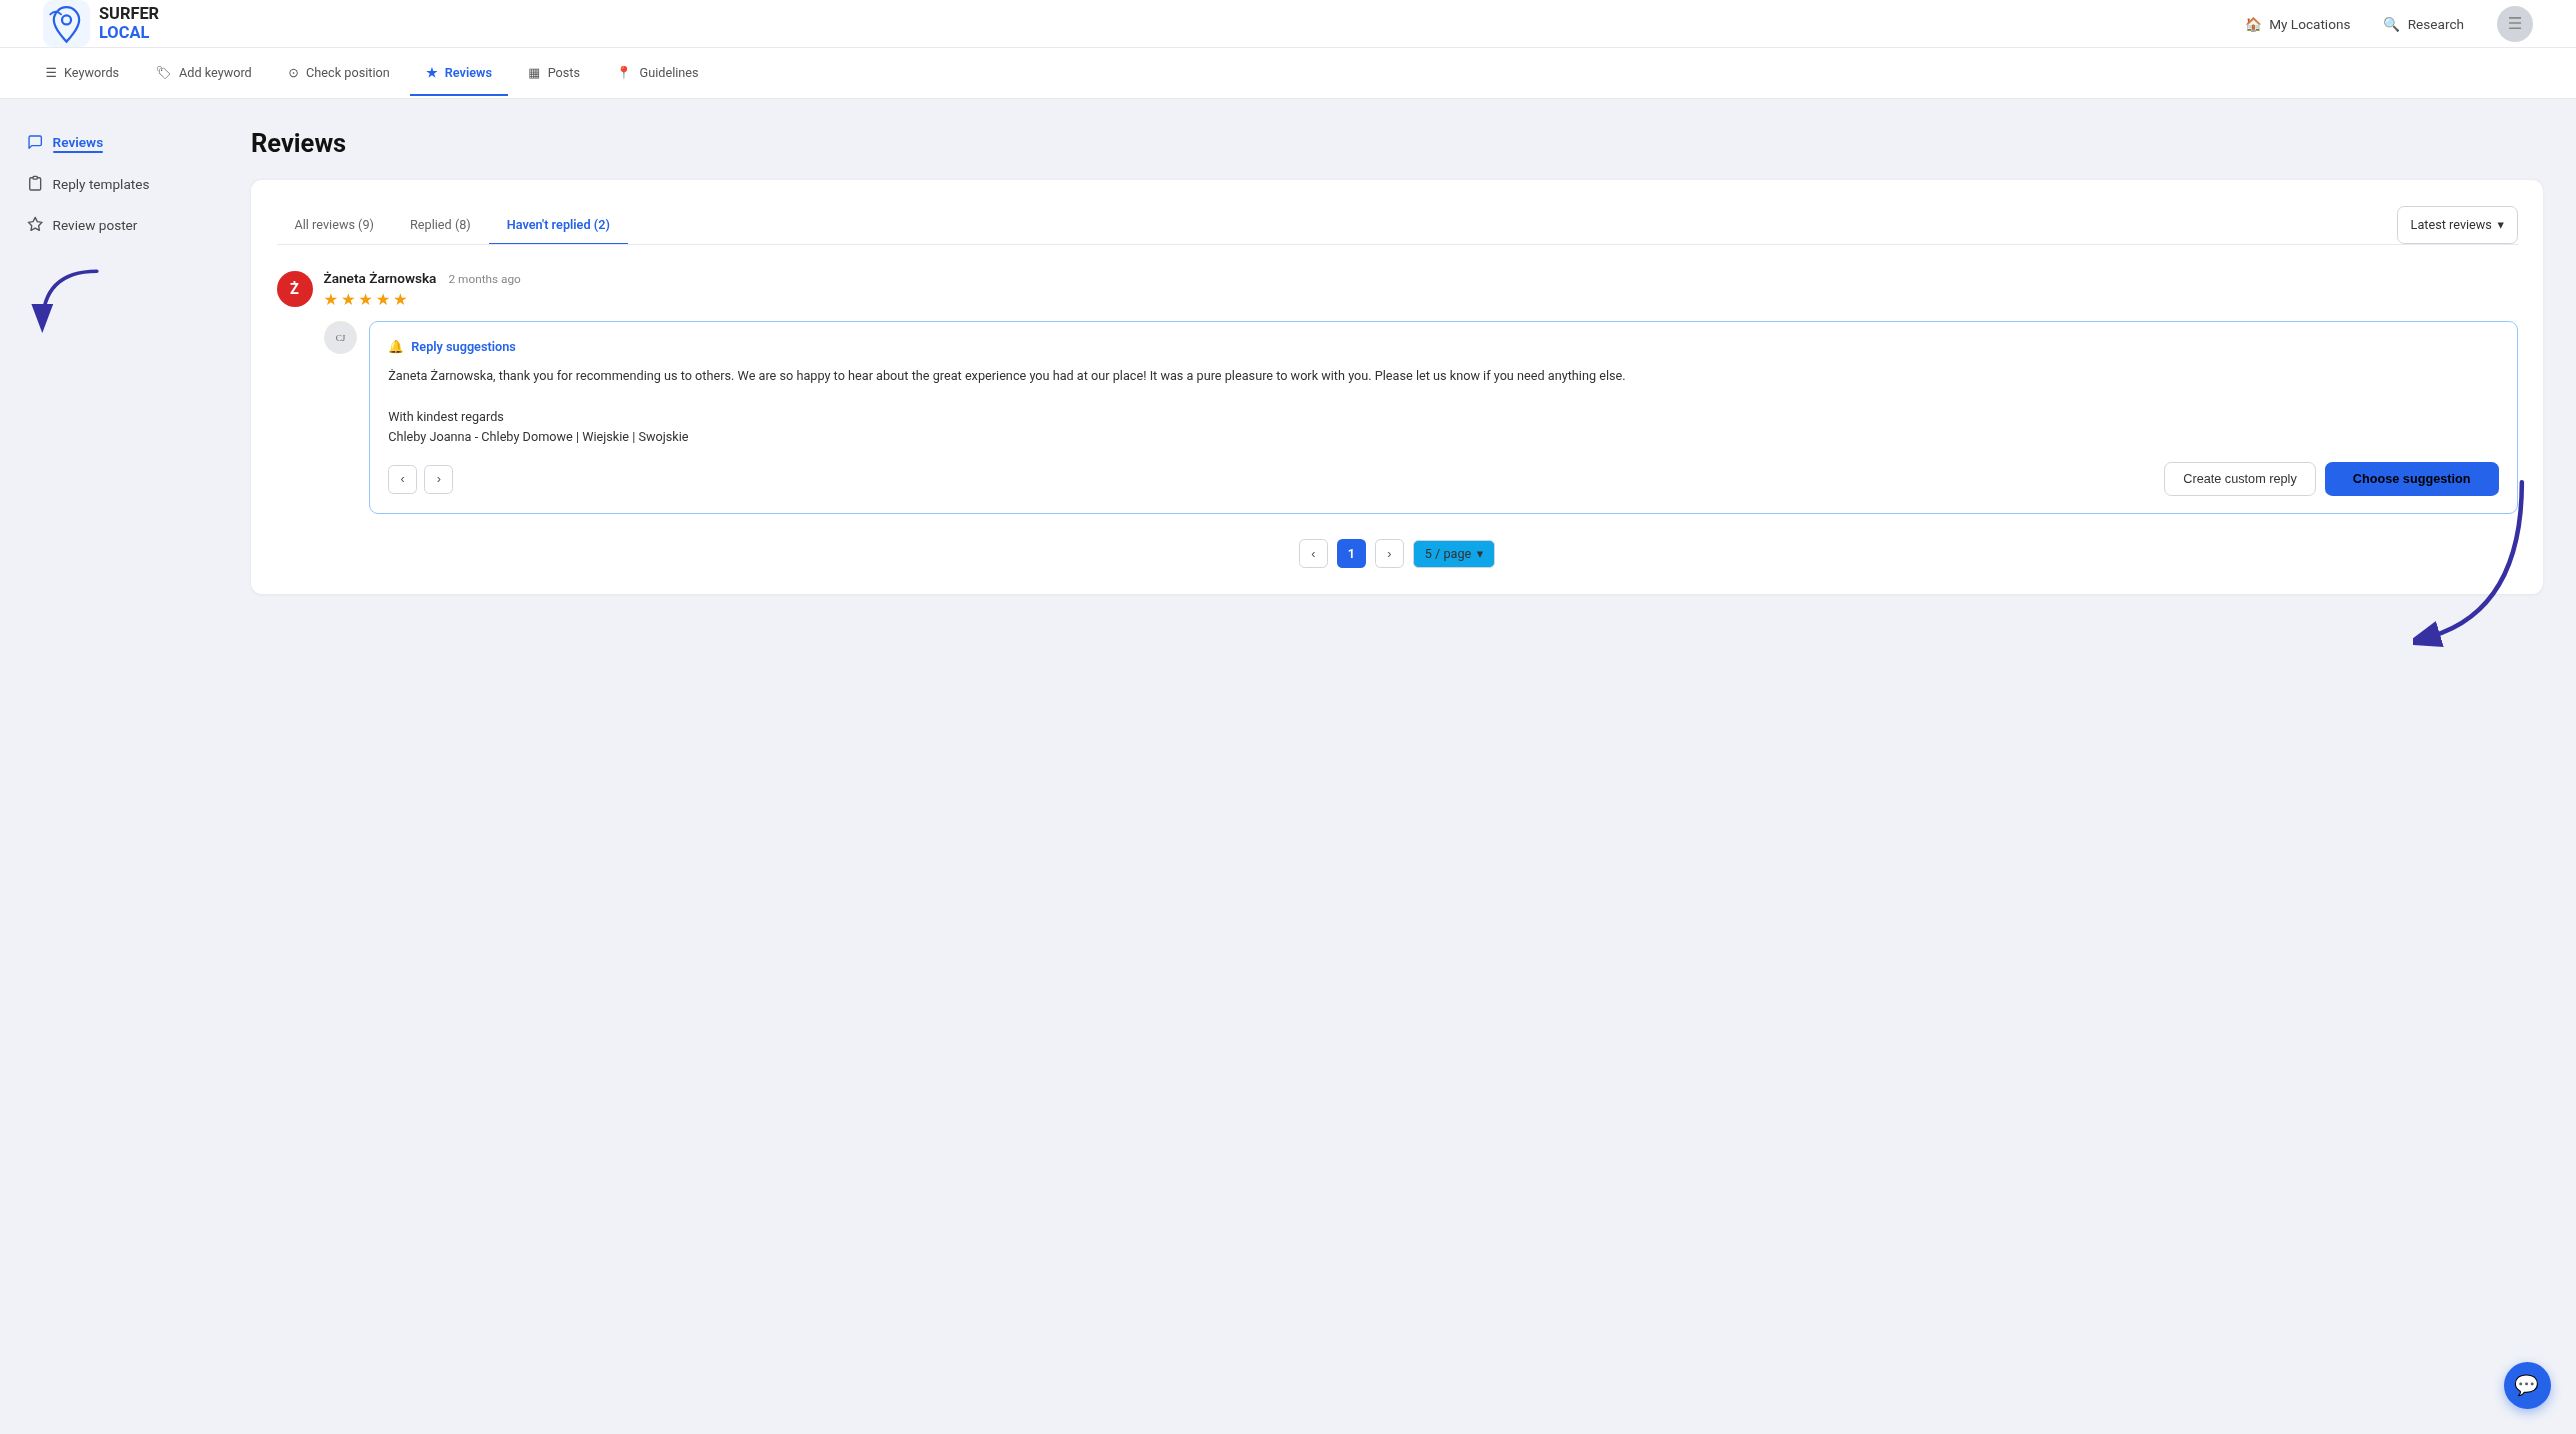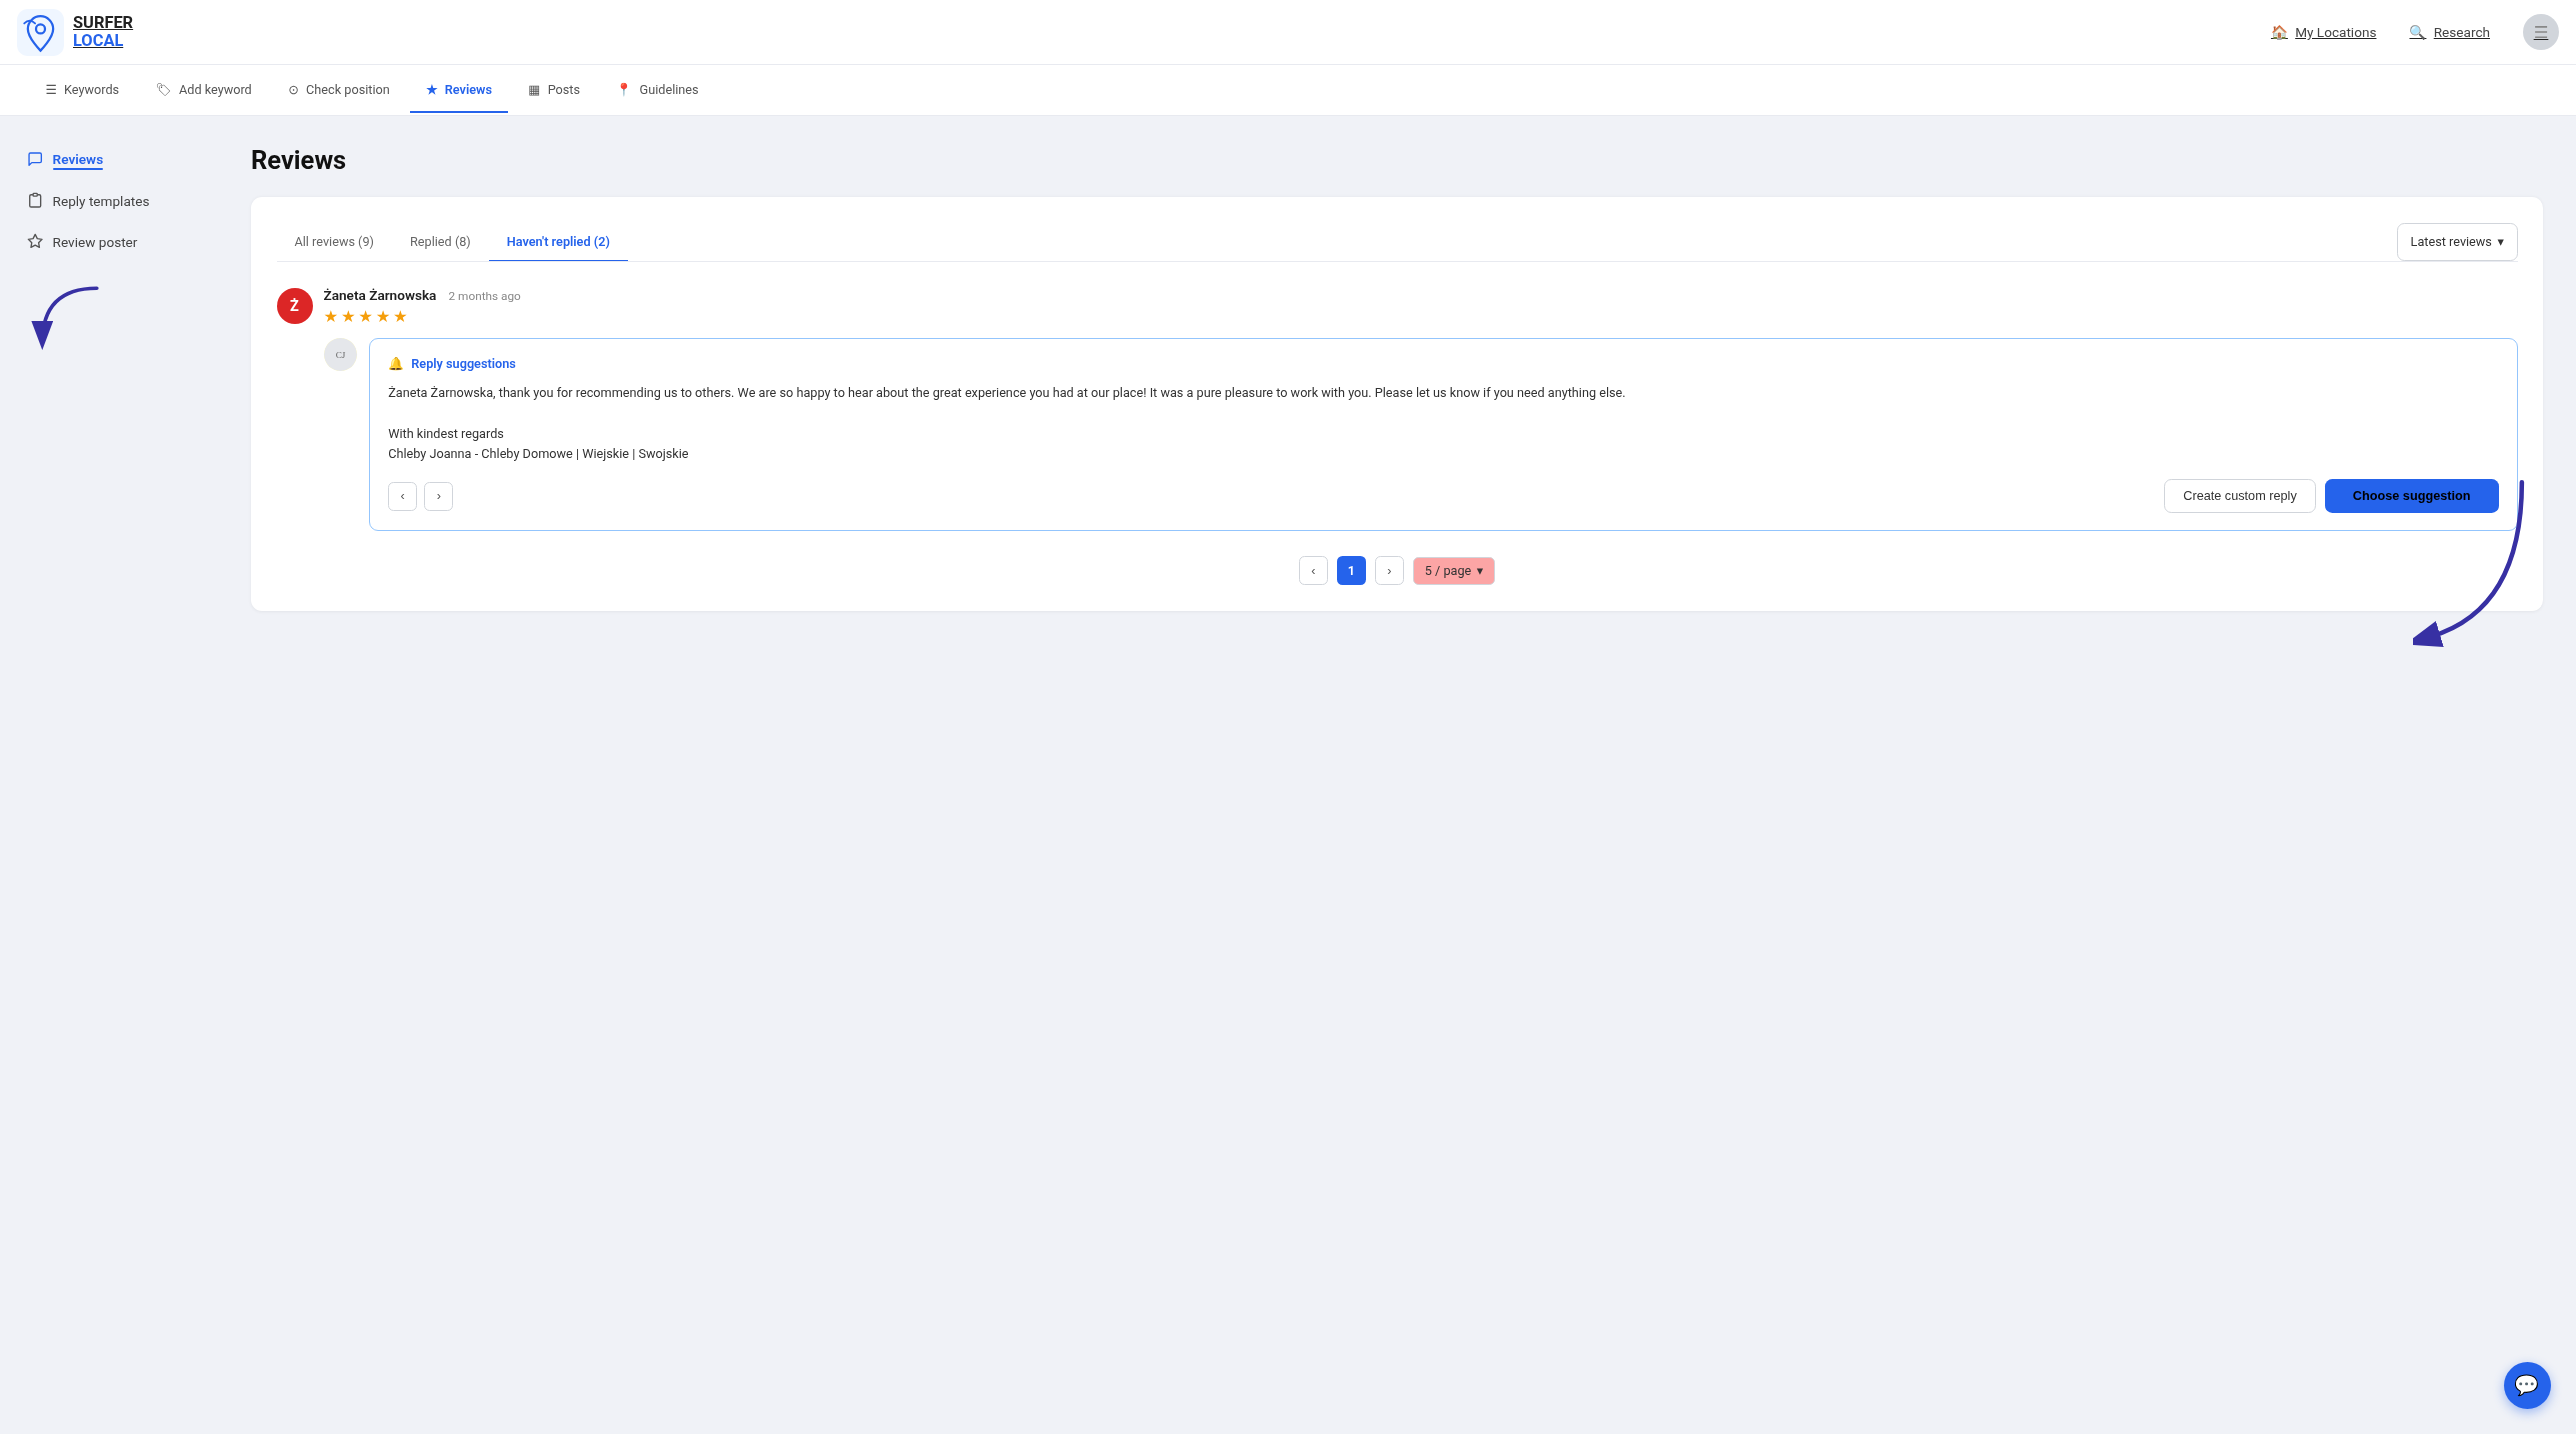--- a/index.html
+++ b/index.html
@@ -3,26 +3,25 @@
   <meta charset="utf-8">
   <style>
     * { box-sizing: border-box; margin: 0; padding: 0; }
     body { font-family: -apple-system, BlinkMacSystemFont, 'Segoe UI', Roboto, sans-serif; background: #f0f2f7; color: #222; font-size: 12.7px; }
 
     
     .header {
       background: #fff;
       display: flex;
       align-items: center;
-      padding: 0 17px;
-      height: 65px;
+      padding: 0 43px;
+      height: 48px;
       border-bottom: 0.9px solid #e8eaf0;
       position: relative;
       z-index: 10;
-      text-decoration: underline;
     }
     .logo {
       display: flex;
       align-items: center;
       gap: 9px;
       text-decoration: none;
     }
     .logo-icon {
       width: 47px;
       height: 47px;
@@ -360,21 +359,21 @@
     .per-page {
       display: flex;
       align-items: center;
       gap: 5.5px;
       border: 0.9px solid #d1d5db;
       border-radius: 5.5px;
       padding: 5.5px 11px;
       font-size: 12.7px;
       color: #333;
       cursor: pointer;
-      background: #fca5a5;
+      background: #0ea5e9;
     }
 
     
     .chat-btn {
       position: fixed;
       bottom: 25.5px;
       right: 25.5px;
       width: 47px;
       height: 47px;
       border-radius: 50%;

